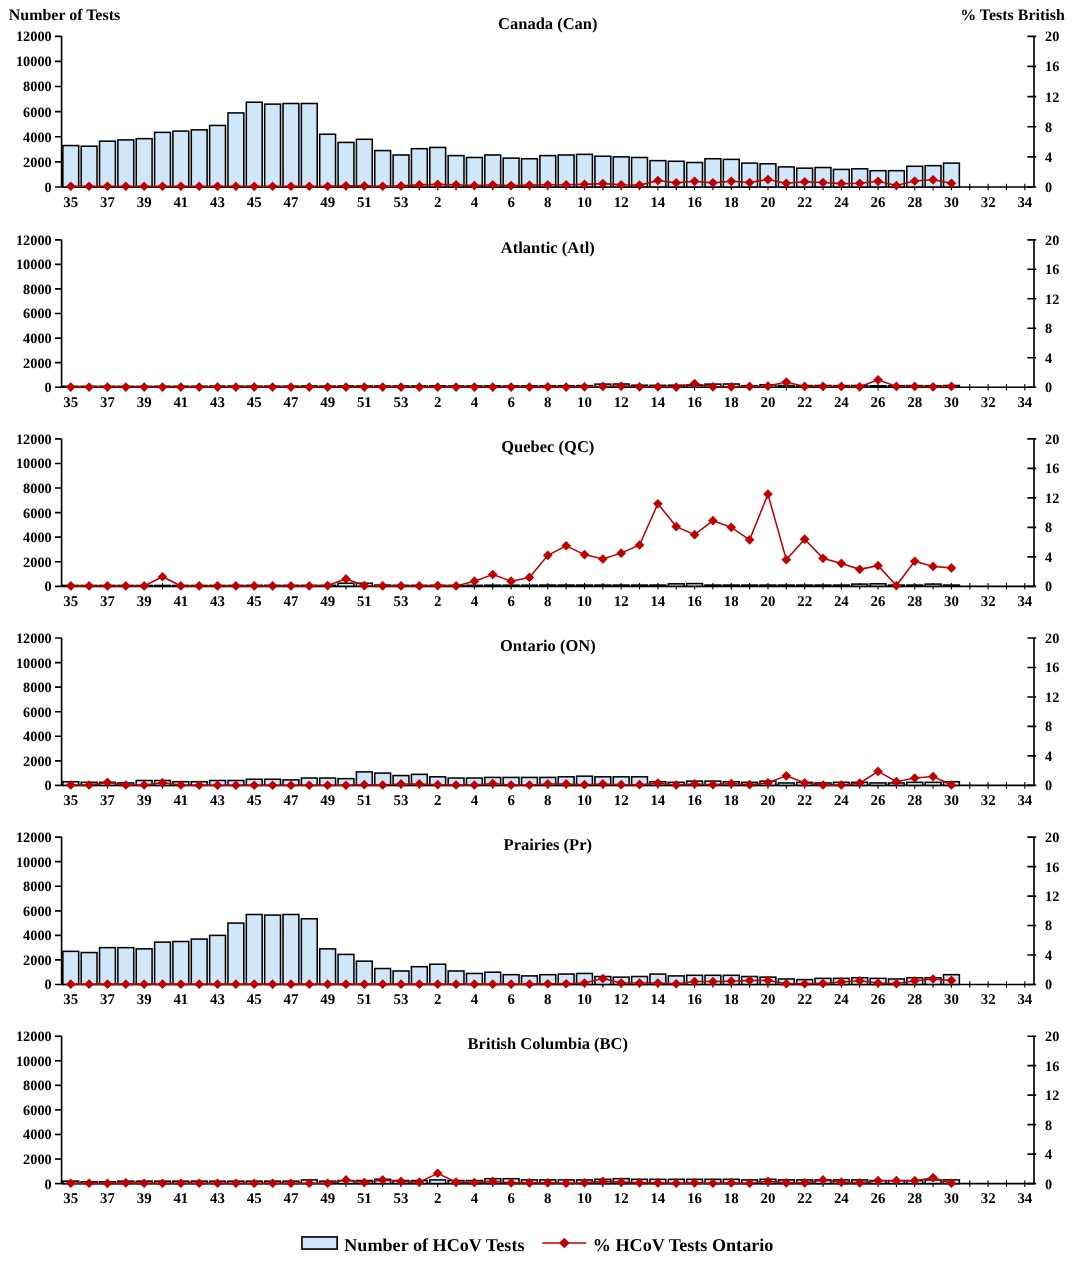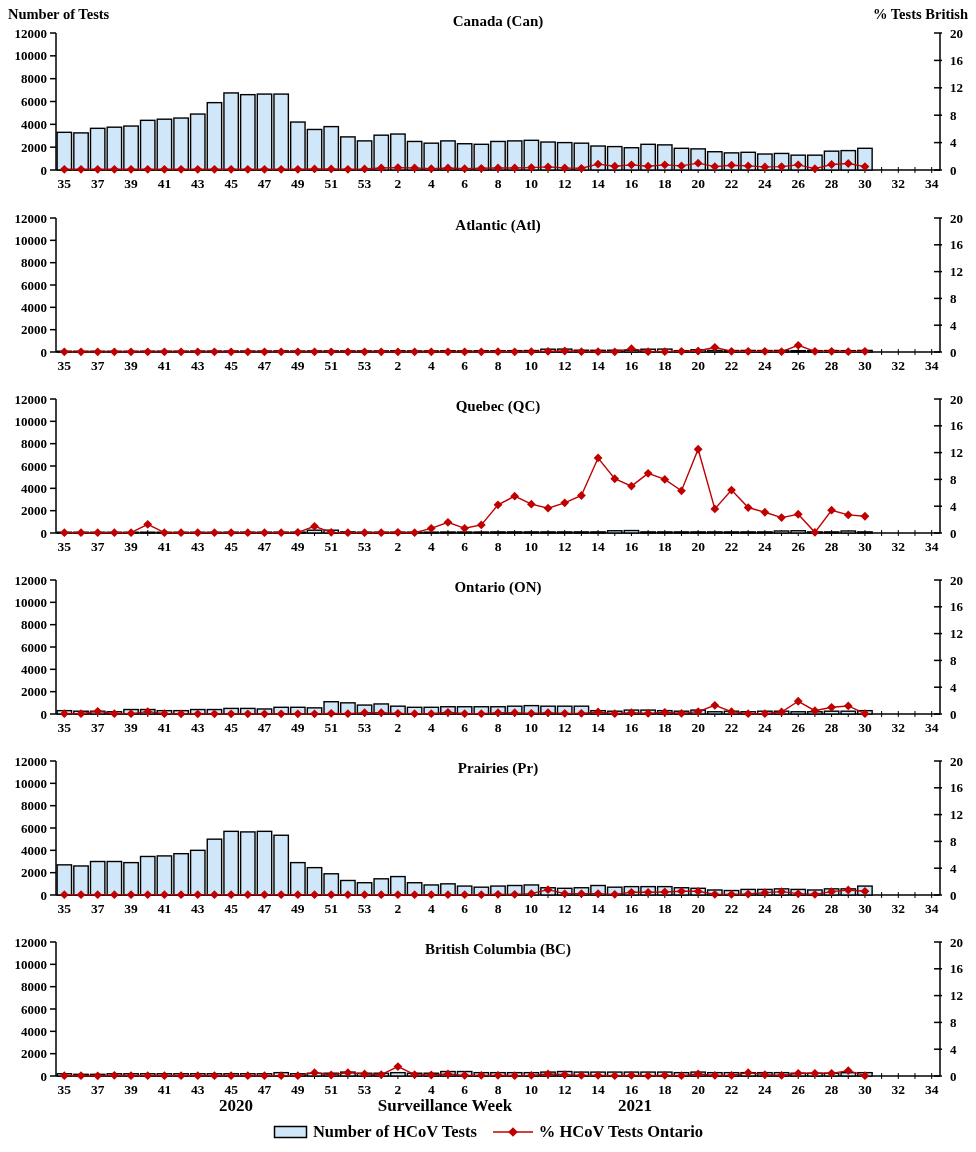--- a/index.html
+++ b/index.html
@@ -20,21 +20,21 @@
   #panels svg{display:block;}
   #xaxis-caption{position:absolute;left:0;top:1096px;width:976px;height:22px;}
   .year-label,.axis-caption{
     position:absolute;transform:translateX(-50%);
     font-size:17px;font-weight:bold;color:#000;white-space:nowrap;
   }
   #legend{
     position:absolute;left:0;top:1122px;width:976px;
     display:flex;justify-content:center;align-items:center;gap:14px;
   }
-  .legend-item{display:flex;align-items:center;gap:4px;}
+  .legend-item{display:flex;gap:4px;}
   .legend-text{font-size:16.5px;font-weight:bold;color:#000;white-space:nowrap;}
 </style>
 </head>
 <body>
 
 <div id="fig">
 
   <div class="axis-head left">Number of Tests</div>
   <div class="axis-head right">% Tests British</div>
 
@@ -1348,25 +1348,20 @@
           <path d="M781.5471698113208 150.93 L785.9471698113208 155.33 L781.5471698113208 159.73000000000002 L777.1471698113209 155.33 Z" fill="#c00000"></path>
           <path d="M798.2264150943397 148.92 L802.6264150943397 153.32 L798.2264150943397 157.72 L793.8264150943397 153.32 Z" fill="#c00000"></path>
           <path d="M814.9056603773586 148.92 L819.3056603773585 153.32 L814.9056603773586 157.72 L810.5056603773586 153.32 Z" fill="#c00000"></path>
           <path d="M831.5849056603774 148.92 L835.9849056603774 153.32 L831.5849056603774 157.72 L827.1849056603775 153.32 Z" fill="#c00000"></path>
           <path d="M848.2641509433963 146.23999999999998 L852.6641509433963 150.64 L848.2641509433963 155.04 L843.8641509433963 150.64 Z" fill="#c00000"></path>
           <path d="M864.9433962264151 151.265 L869.343396226415 155.665 L864.9433962264151 160.065 L860.5433962264151 155.665 Z" fill="#c00000"></path>
         </g>
       </svg>
     </div>
 
-  <div id="xaxis-caption">
-    <span class="year-label" style="left:236px">2020</span>
-    <span class="axis-caption" style="left:445px">Surveillance Week</span>
-    <span class="year-label" style="left:635px">2021</span>
-  </div>
 
   <div id="legend">
     <div class="legend-item">
       <svg width="36" height="16">
         <rect id="lg-swatch" x="1.5" y="2.5" width="32" height="11" stroke-width="1.5" fill="#cfe7f8" stroke="#000000"></rect>
       </svg>
       <span class="legend-text">Number of HCoV Tests</span>
     </div>
     <div class="legend-item">
       <svg width="44" height="16">

